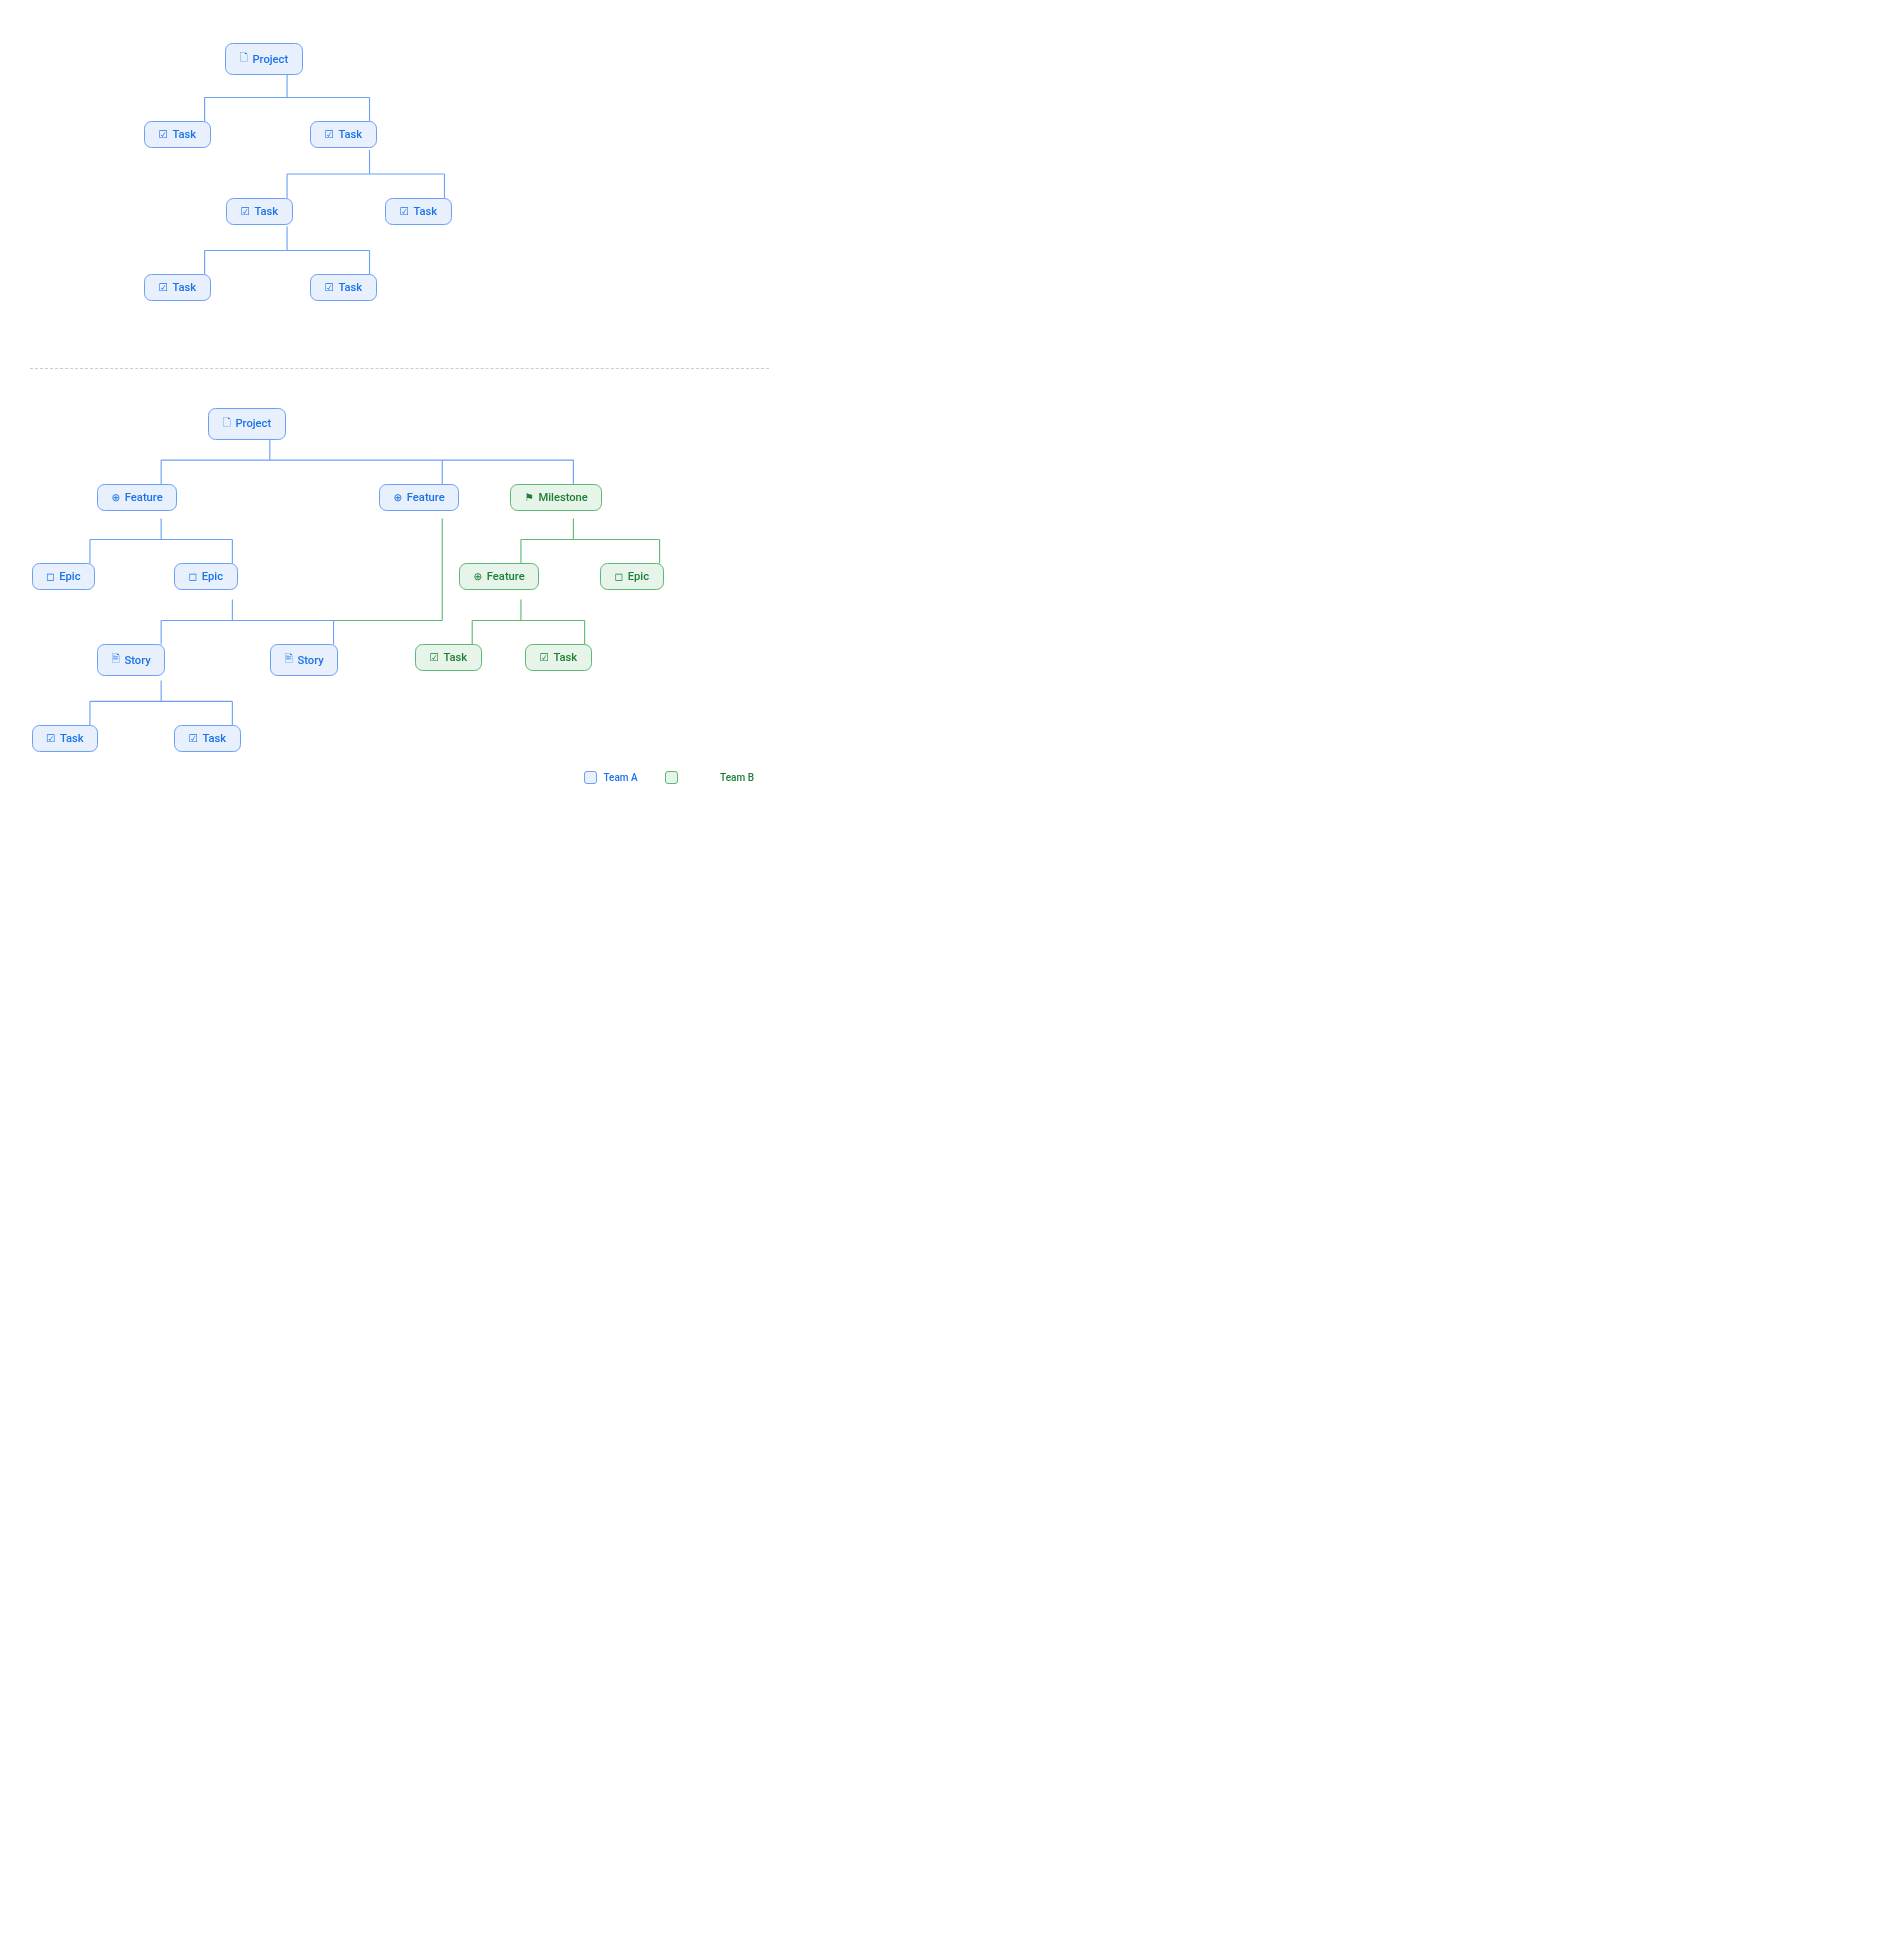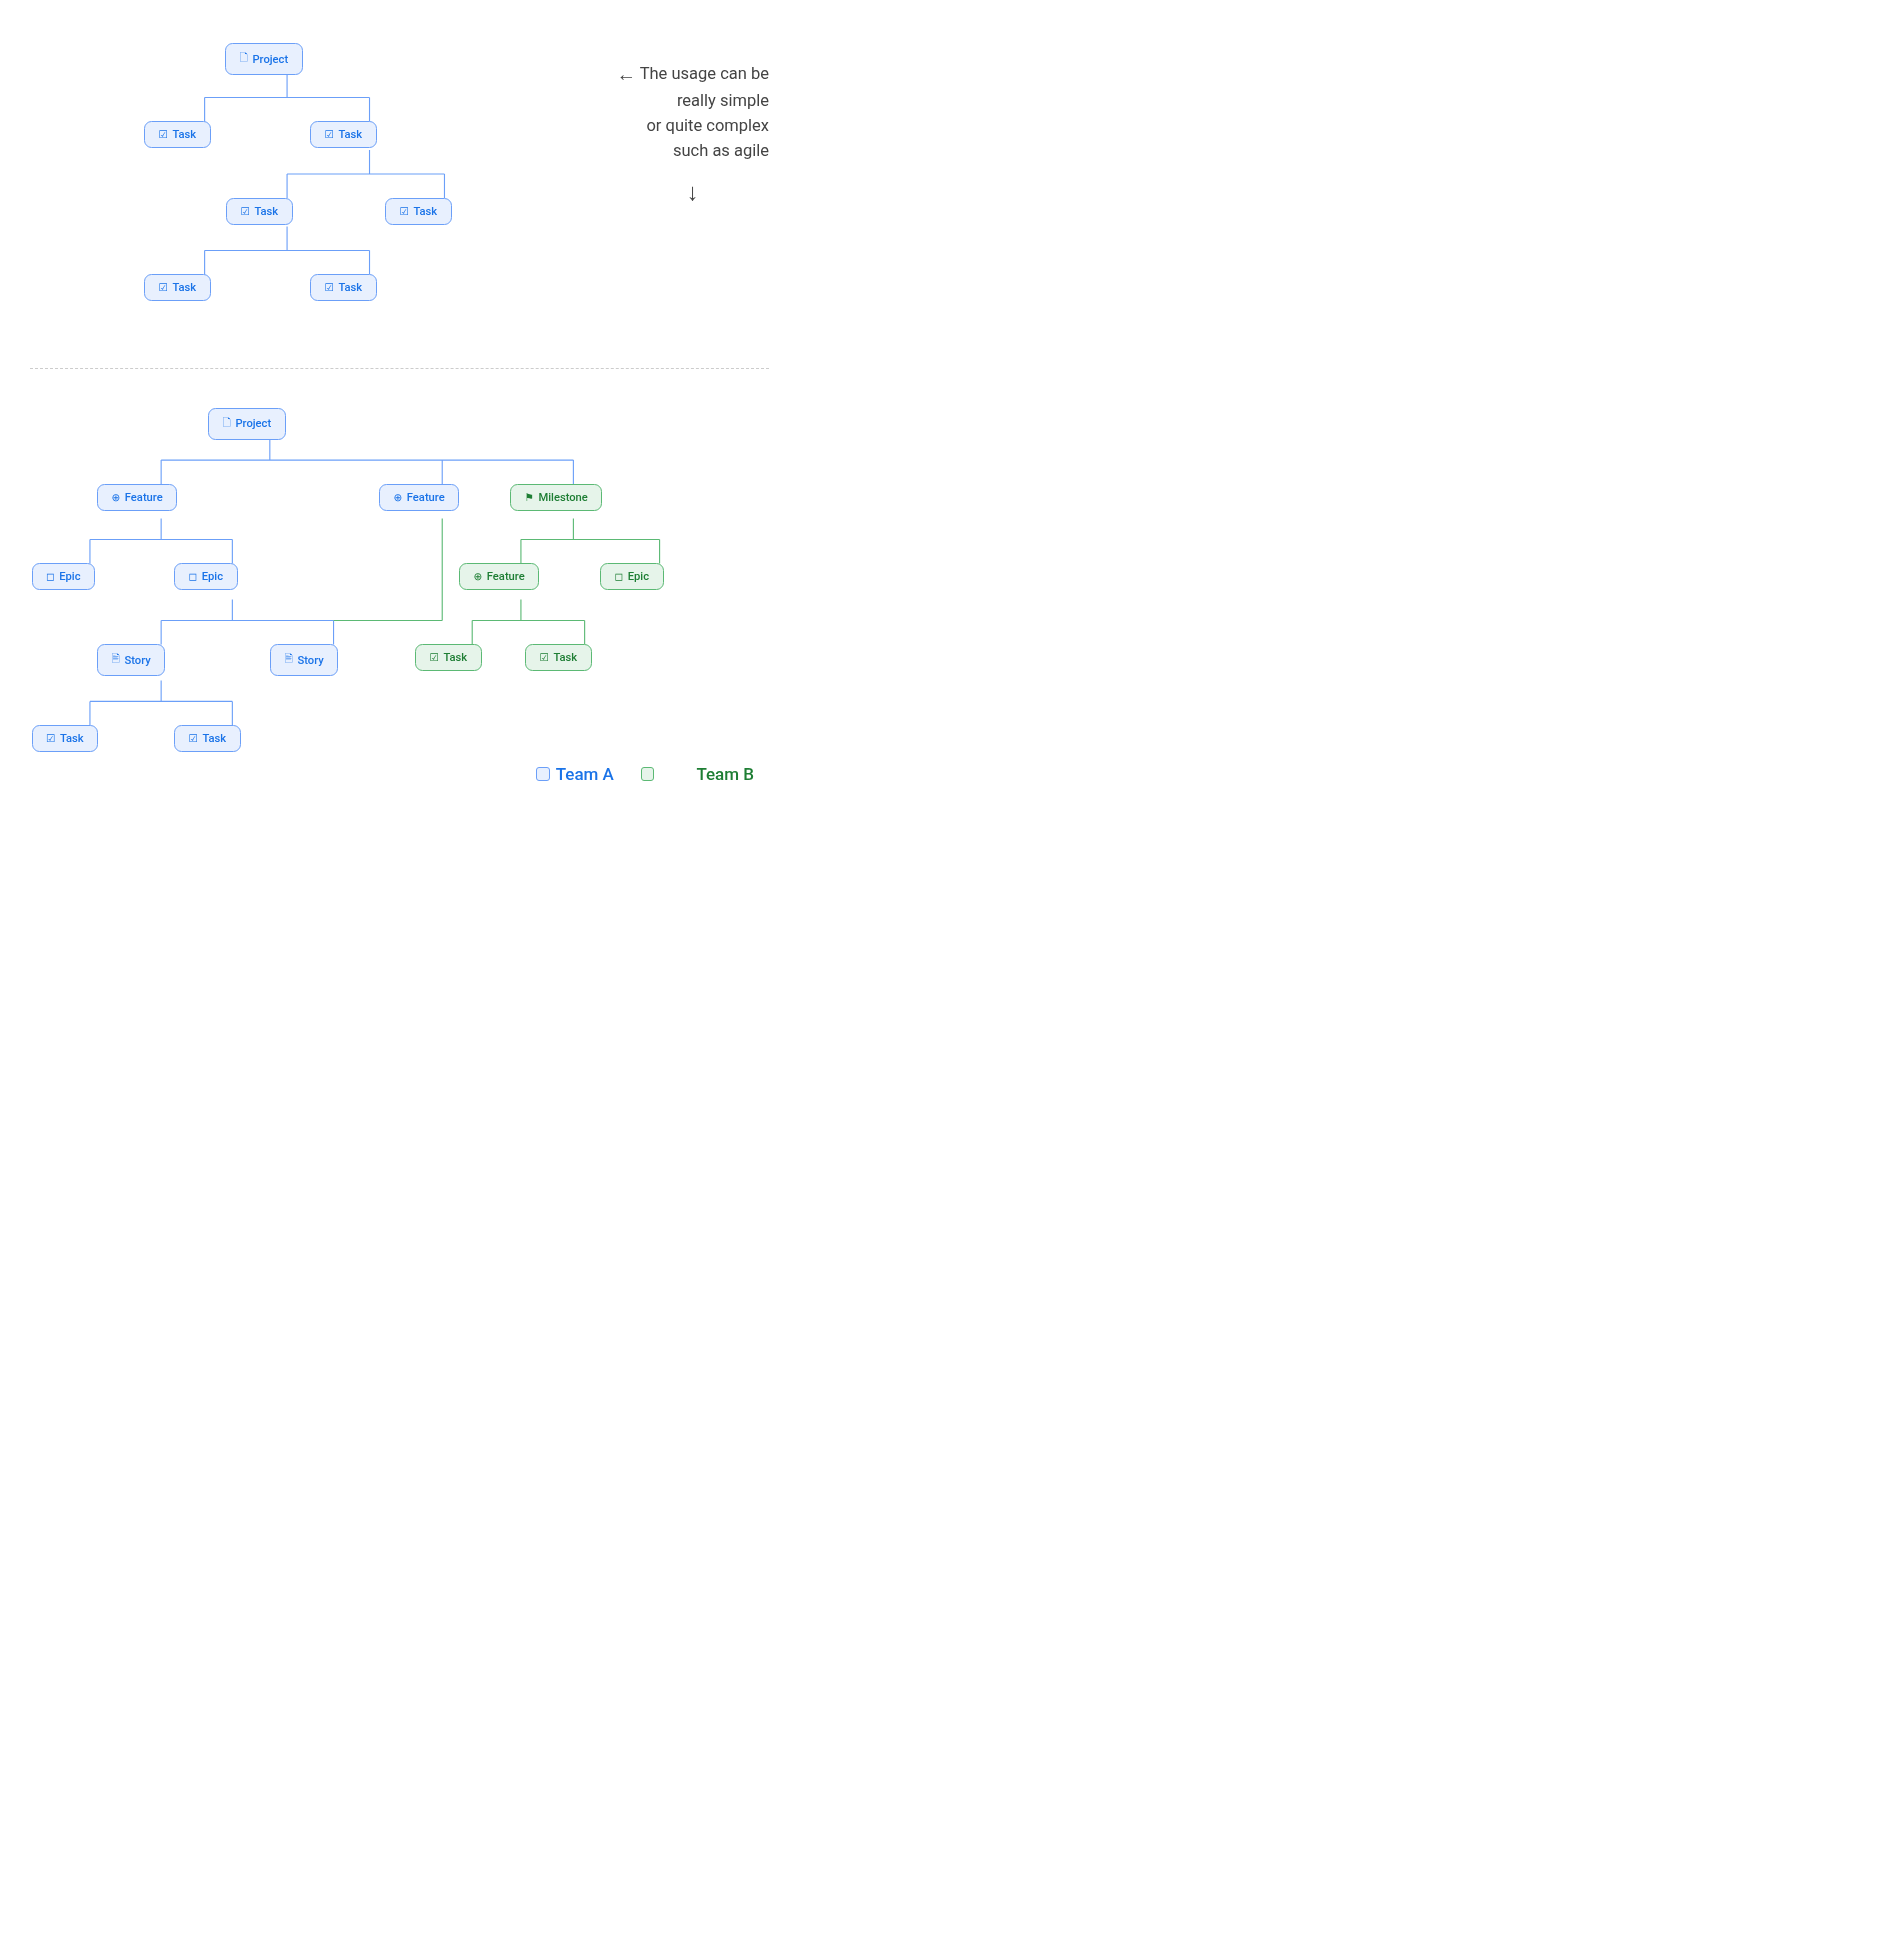--- a/index.html
+++ b/index.html
@@ -80,21 +80,21 @@
     }
 
     
     .legend {
       position: absolute;
       bottom: 27px;
       right: 45px;
       display: flex;
       gap: 27px;
       align-items: center;
-      font-size: 17px;
+      font-size: 10px;
     }
     .legend-item {
       display: flex;
       align-items: center;
       gap: 6px;
     }
     .legend-box {
       width: 13.5px;
       height: 13.5px;
       border-radius: 3px;
@@ -175,28 +175,20 @@
 
   <div class="abs node node-blue" style="left:144px; top:274px;">
     <span class="icon">☑</span>
     <span>Task</span>
   </div>
   <div class="abs node node-blue" style="left:310px; top:274px;">
     <span class="icon">☑</span>
     <span>Task</span>
   </div>
 
-  <div class="annotation">
-    <span class="arrow-left">←</span>
-    <span>The usage can be</span><br>
-    <span>really simple</span><br>
-    <span>or quite complex</span><br>
-    <span>such as agile</span>
-    <span class="arrow-down">↓</span>
-  </div>
 </div>
 
 <hr class="divider">
 
 <div id="bottom-diagram">
 
   <svg class="connectors" viewBox="0 0 1066 580" width="799" height="435">
 
     <line x1="360" y1="82" x2="360" y2="112"></line>
 

